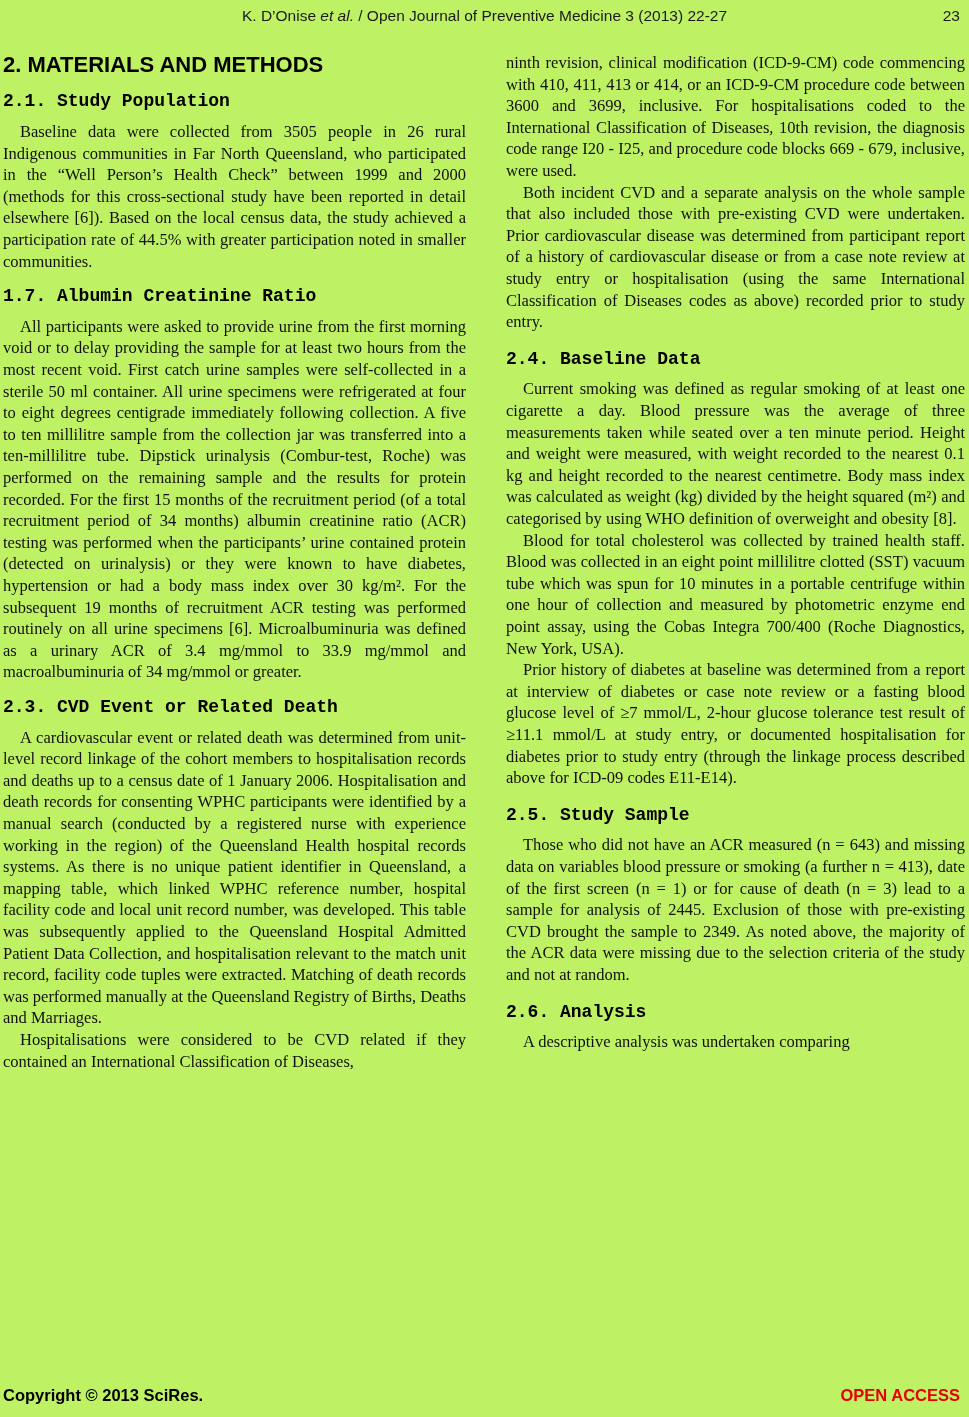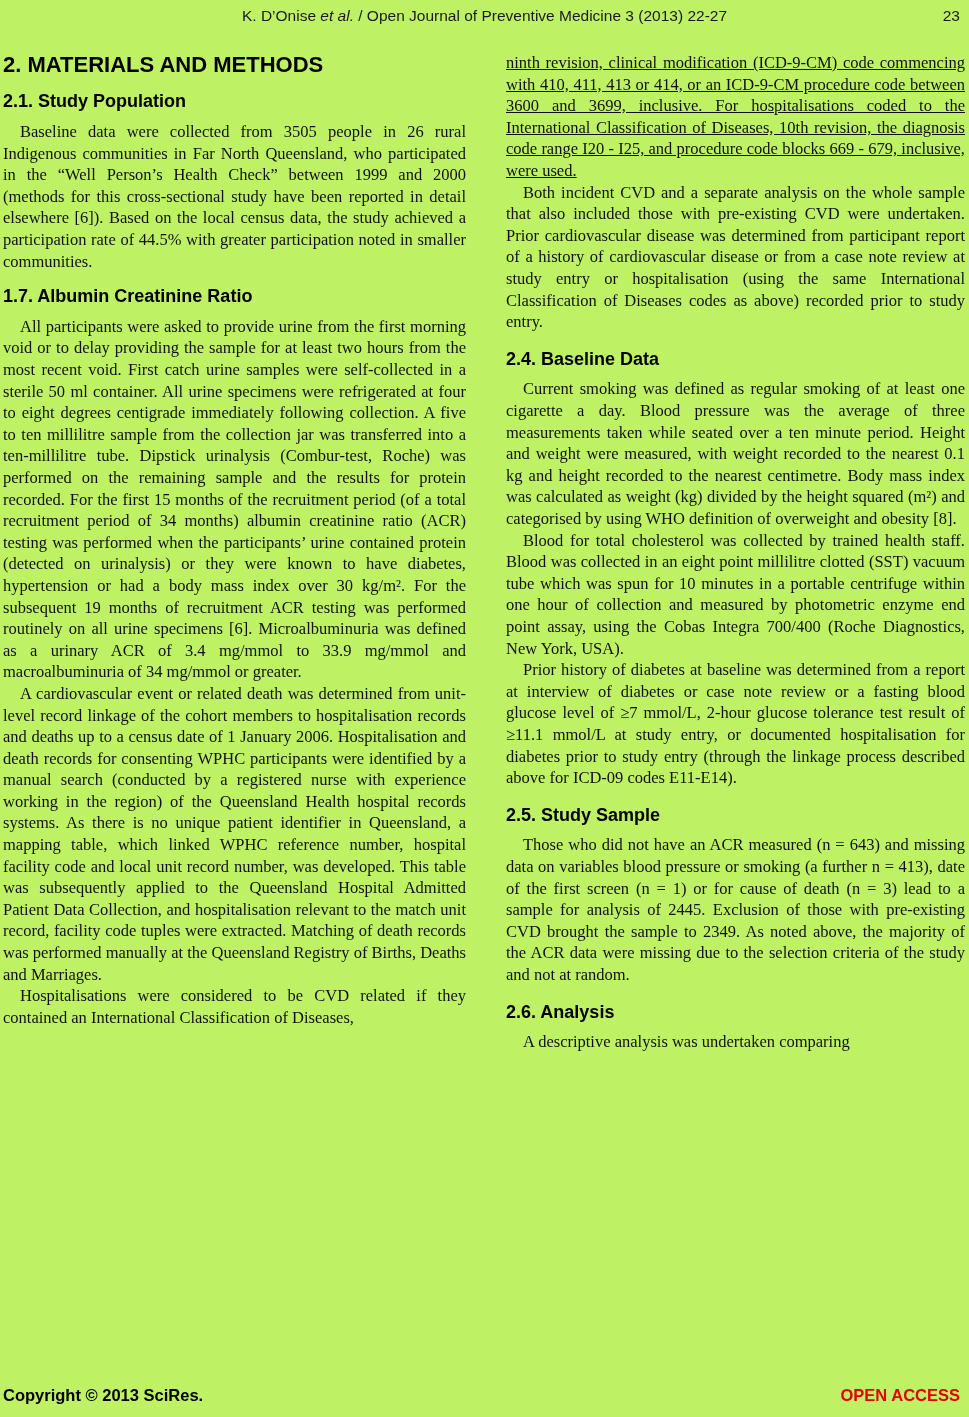--- a/index.html
+++ b/index.html
@@ -52,34 +52,34 @@
   .col-right { width: 459px; }
   .main-heading {
     font-family: "Liberation Sans", "DejaVu Sans", sans-serif;
     font-size: 22px;
     font-weight: bold;
     color: #000000;
     margin: 0 0 9px 0;
     line-height: 1.15;
   }
   .section-heading {
-    font-family: Liberation Sans, sans-serif;
+    font-family: Liberation Mono, monospace;
     font-size: 18px;
     font-weight: bold;
     color: #000000;
     margin: 14px 0 9px 0;
     line-height: 1.15;
   }
   .col-right .section-heading { margin-top: 16px; }
   .body-par {
     margin: 0;
     text-align: justify;
     text-indent: 17px;
   }
-  .body-par.no-indent { text-indent: 0; text-decoration: underline; }
+  .body-par.no-indent { text-indent: 0; }
   
   .page-footer {
     position: absolute;
     left: 3px;
     right: 9px;
     bottom: 12px;
     display: flex;
     justify-content: space-between;
     align-items: center;
     font-family: "Liberation Sans", "DejaVu Sans", sans-serif;
@@ -103,20 +103,21 @@
 
     <div class="col col-left">
       <h1 class="main-heading">2. MATERIALS AND METHODS</h1>
 
       <h2 class="section-heading">2.1. Study Population</h2>
       <p class="body-par">Baseline data were collected from 3505 people in 26 rural Indigenous communities in Far North Queensland, who participated in the “Well Person’s Health Check” between 1999 and 2000 (methods for this cross-sectional study have been reported in detail elsewhere [6]). Based on the local census data, the study achieved a participation rate of 44.5% with greater participation noted in smaller communities.</p>
 
       <h2 class="section-heading">1.7. Albumin Creatinine Ratio</h2>
       <p class="body-par">All participants were asked to provide urine from the first morning void or to delay providing the sample for at least two hours from the most recent void. First catch urine samples were self-collected in a sterile 50 ml container. All urine specimens were refrigerated at four to eight degrees centigrade immediately following collection. A five to ten millilitre sample from the collection jar was transferred into a ten-millilitre tube. Dipstick urinalysis (Combur-test, Roche) was performed on the remaining sample and the results for protein recorded. For the first 15 months of the recruitment period (of a total recruitment period of 34 months) albumin creatinine ratio (ACR) testing was performed when the participants’ urine contained protein (detected on urinalysis) or they were known to have diabetes, hypertension or had a body mass index over 30 kg/m². For the subsequent 19 months of recruitment ACR testing was performed routinely on all urine specimens [6]. Microalbuminuria was defined as a urinary ACR of 3.4 mg/mmol to 33.9 mg/mmol and macroalbuminuria of 34 mg/mmol or greater.</p>
 
+      <h2 class="section-heading">2.3. CVD Event or Related Death</h2>
       <p class="body-par">A cardiovascular event or related death was determined from unit-level record linkage of the cohort members to hospitalisation records and deaths up to a census date of 1 January 2006. Hospitalisation and death records for consenting WPHC participants were identified by a manual search (conducted by a registered nurse with experience working in the region) of the Queensland Health hospital records systems. As there is no unique patient identifier in Queensland, a mapping table, which linked WPHC reference number, hospital facility code and local unit record number, was developed. This table was subsequently applied to the Queensland Hospital Admitted Patient Data Collection, and hospitalisation relevant to the match unit record, facility code tuples were extracted. Matching of death records was performed manually at the Queensland Registry of Births, Deaths and Marriages.</p>
       <p class="body-par">Hospitalisations were considered to be CVD related if they contained an International Classification of Diseases,</p>
     </div>
 
     <div class="col col-right">
       <p class="body-par no-indent">ninth revision, clinical modification (ICD-9-CM) code commencing with 410, 411, 413 or 414, or an ICD-9-CM procedure code between 3600 and 3699, inclusive. For hospitalisations coded to the International Classification of Diseases, 10th revision, the diagnosis code range I20 - I25, and procedure code blocks 669 - 679, inclusive, were used.</p>
       <p class="body-par">Both incident CVD and a separate analysis on the whole sample that also included those with pre-existing CVD were undertaken. Prior cardiovascular disease was determined from participant report of a history of cardiovascular disease or from a case note review at study entry or hospitalisation (using the same International Classification of Diseases codes as above) recorded prior to study entry.</p>
 
       <h2 class="section-heading">2.4. Baseline Data</h2>
       <p class="body-par">Current smoking was defined as regular smoking of at least one cigarette a day. Blood pressure was the average of three measurements taken while seated over a ten minute period. Height and weight were measured, with weight recorded to the nearest 0.1 kg and height recorded to the nearest centimetre. Body mass index was calculated as weight (kg) divided by the height squared (m²) and categorised by using WHO definition of overweight and obesity [8].</p>

